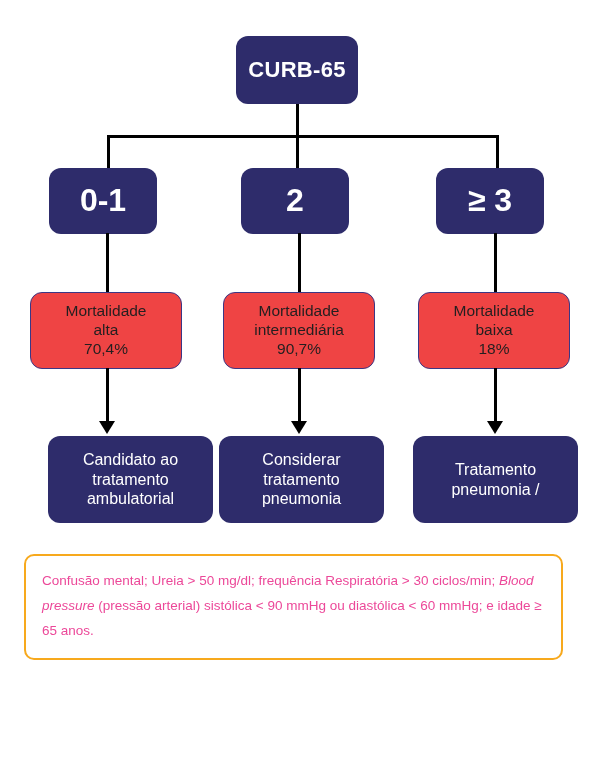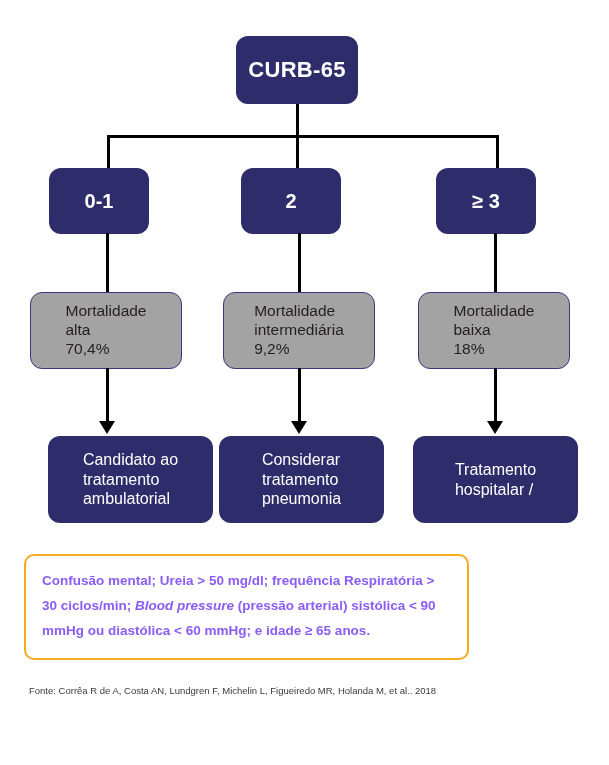--- a/index.html
+++ b/index.html
@@ -24,55 +24,55 @@
     height: 540px;
   }
 
   
   .node {
     position: absolute;
     box-sizing: border-box;
     display: flex;
     align-items: center;
     justify-content: center;
-    text-align: left;
+    text-align: center;
     line-height: 1.22;
   }
 
   .node-filled {
     background: #2e2c6b;
     color: #ffffff;
     border-radius: 12px;
     font-weight: bold;
   }
 
   .node-outline {
-    background: #a3a3a3;
+    background: #ef4444;
     color: #231f20;
     border: 1.5px solid #3b3785;
     border-radius: 12px;
     font-weight: normal;
   }
 
   
   .root {
     left: 236px;
     top: 36px;
     width: 122px;
     height: 68px;
     font-size: 22px;
     letter-spacing: 0.3px;
   }
 
   
   .score {
     top: 168px;
-    width: 100px;
+    width: 108px;
     height: 66px;
-    font-size: 20px;
+    font-size: 32px;
   }
   .score.c1 { left: 49px; }
   .score.c2 { left: 241px; }
   .score.c3 { left: 436px; }
 
   
   .mort {
     top: 292px;
     width: 152px;
     height: 77px;
@@ -113,29 +113,29 @@
     border-left: 8px solid transparent;
     border-right: 8px solid transparent;
     border-top: 13px solid #000000;
   }
 
   
   .criteria {
     position: absolute;
     left: 24px;
     top: 554px;
-    width: 445px;
+    width: 539px;
     box-sizing: border-box;
     border: 2px solid #f7a91d;
     border-radius: 10px;
     padding: 13px 16px 14px 16px;
     font-size: 13.5px;
-    font-weight: bold;
+    font-weight: normal;
     line-height: 1.85;
-    color: #8b5cf6;
+    color: #ec4899;
   }
   .criteria em {
     font-style: italic;
   }
 
   
   .source {
     position: absolute;
     left: 29px;
     top: 684px;
@@ -173,21 +173,21 @@
     <span class="node-lines">
       <span>Mortalidade</span>
       <span>alta</span>
       <span>70,4%</span>
     </span>
   </div>
   <div class="node node-outline mort c2">
     <span class="node-lines">
       <span>Mortalidade</span>
       <span>intermediária</span>
-      <span>9,2%</span>
+      <span>90,7%</span>
     </span>
   </div>
   <div class="node node-outline mort c3">
     <span class="node-lines">
       <span>Mortalidade</span>
       <span>baixa</span>
       <span>18%</span>
     </span>
   </div>
 
@@ -210,23 +210,22 @@
   <div class="node node-filled treat c2">
     <span class="node-lines">
       <span>Considerar</span>
       <span>tratamento</span>
       <span>pneumonia</span>
     </span>
   </div>
   <div class="node node-filled treat c3">
     <span class="node-lines">
       <span>Tratamento</span>
-      <span>hospitalar /</span>
+      <span>pneumonia /</span>
     </span>
   </div>
 
 </div>
 
 <div class="criteria"><span>Confusão mental; Ureia &gt; 50 mg/dl; frequência Respiratória &gt; 30 ciclos/min; </span><em>Blood pressure</em><span> (pressão arterial) sistólica &lt; 90 mmHg ou diastólica &lt; 60 mmHg; e idade ≥ 65 anos.</span></div>
 
 <div class="source">
-  <span>Fonte: Corrêa R de A, Costa AN, Lundgren F, Michelin L, Figueiredo MR, Holanda M, et al.. 2018</span>
 </div>
 
 </body></html>

